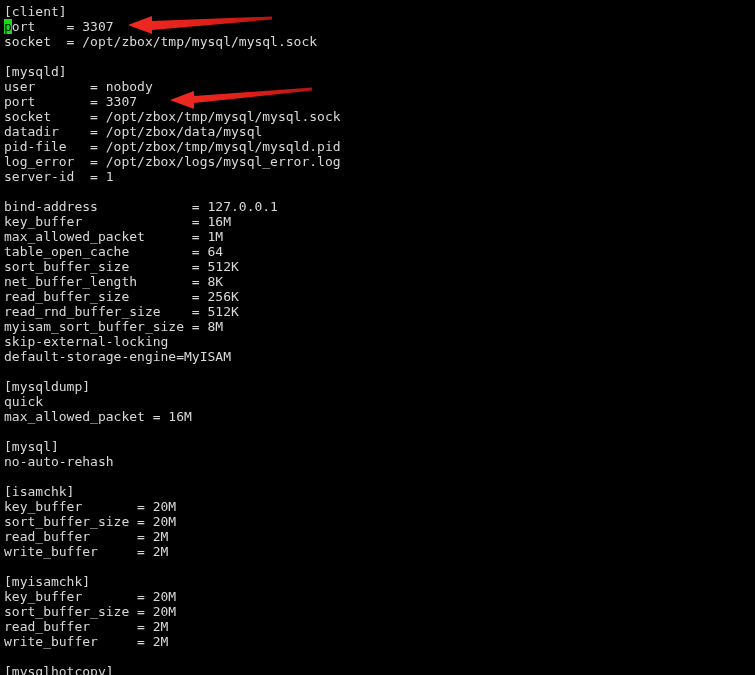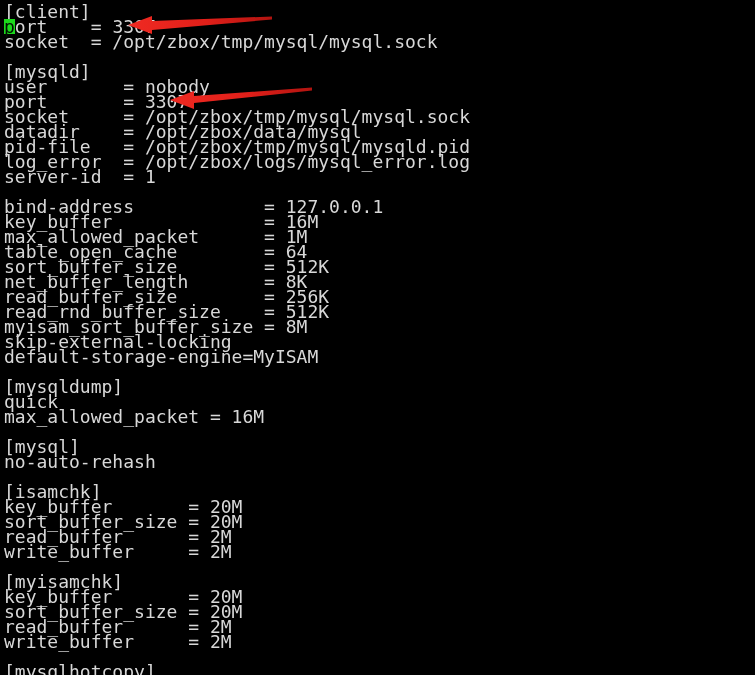--- a/index.html
+++ b/index.html
@@ -17,21 +17,21 @@
   }
   #terminal {
     position: absolute;
     left: 0;
     top: 0;
     width: 755px;
     height: 675px;
     padding: 4px 0 16px 4px;
     box-sizing: border-box;
     font-family: "DejaVu Sans Mono", "Liberation Mono", monospace;
-    font-size: 18px;
+    font-size: 13px;
     line-height: 15px;
     color: #d8d8d8;
     white-space: pre;
     letter-spacing: 0px;
     -webkit-font-smoothing: none;
   }
   .line {
     height: 15px;
     white-space: pre;
     font-family: "DejaVu Sans Mono", "Liberation Mono", monospace;

